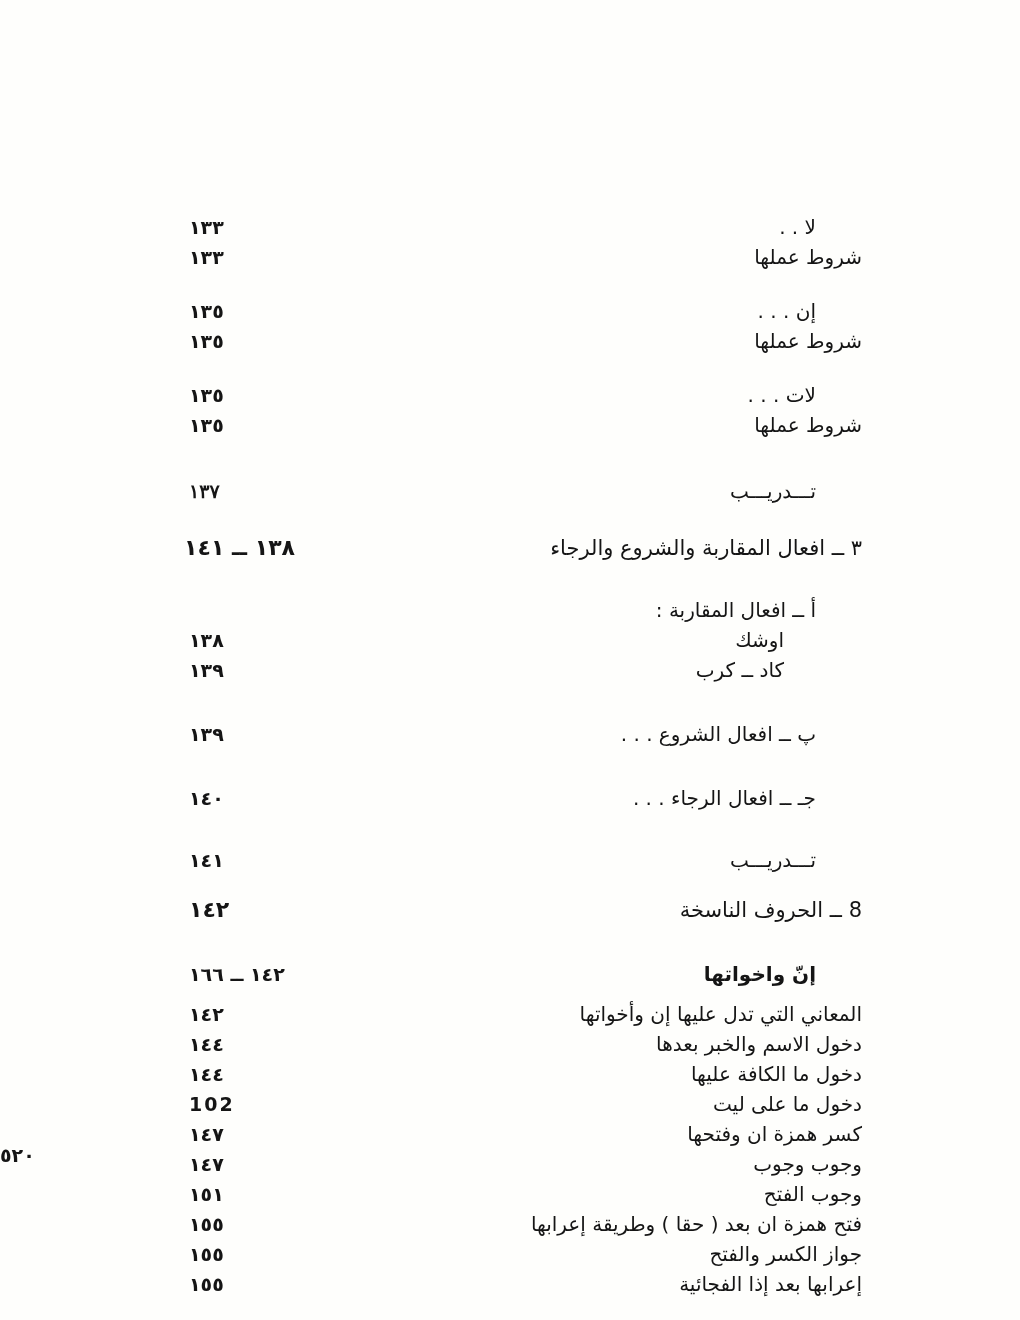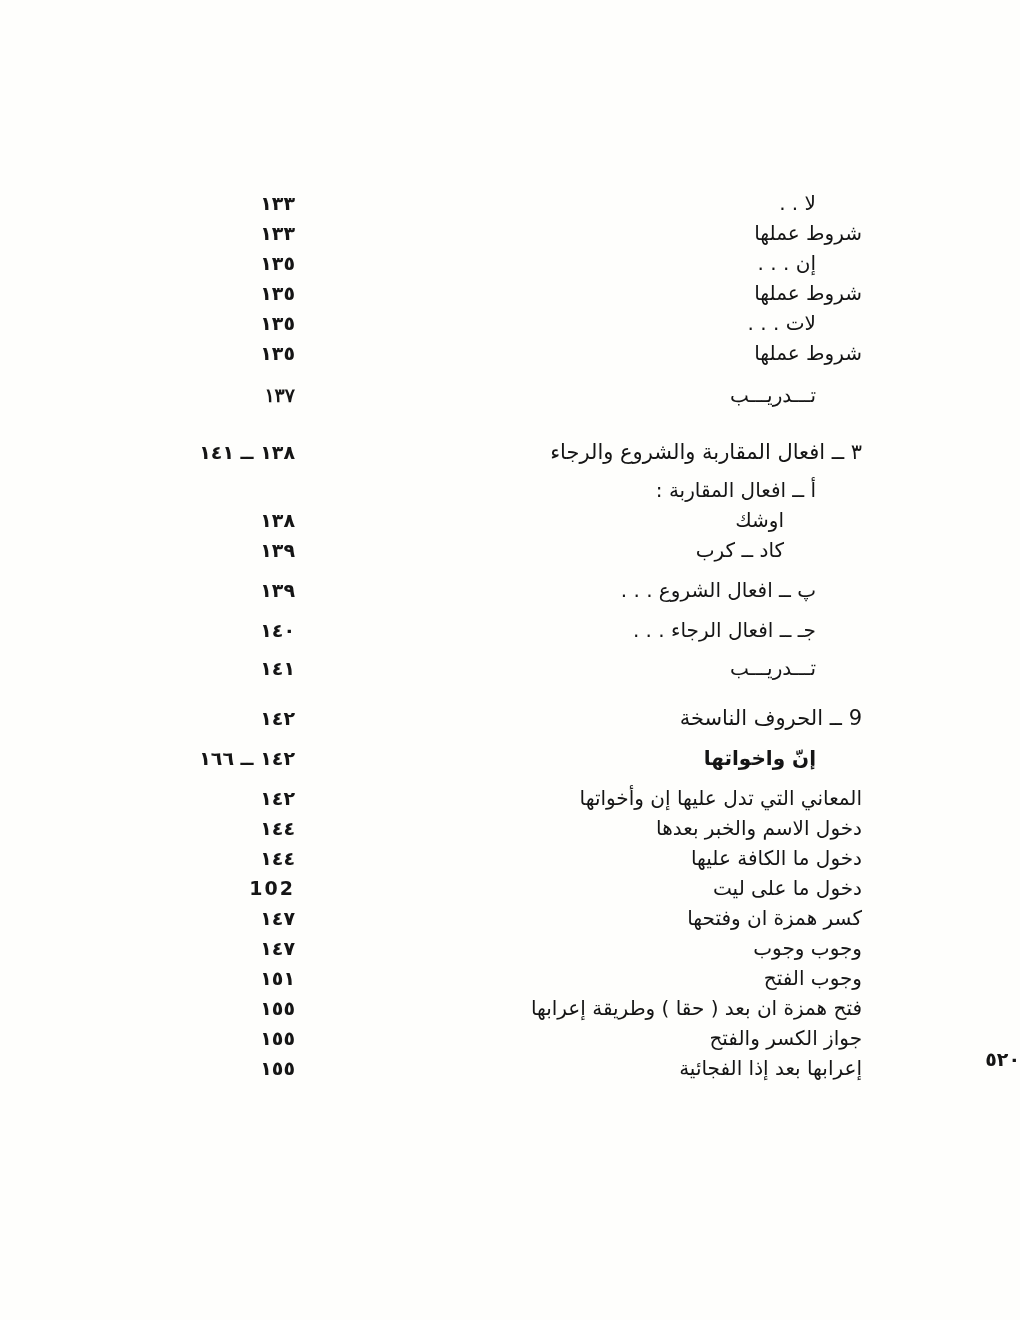--- a/index.html
+++ b/index.html
@@ -29,53 +29,53 @@
     align-items: baseline;
     direction: ltr;
     min-height: 30px;
     line-height: 30px;
   }
   .num {
     width: 130px;
     flex: 0 0 130px;
     padding-left: 24px;
     box-sizing: border-box;
-    text-align: right;
+    text-align: left;
     direction: rtl;
     font-size: 19px;
     font-weight: bold;
     letter-spacing: 2px;
     white-space: nowrap;
   }
   .entry {
     flex: 1;
     text-align: right;
     direction: rtl;
     font-size: 20px;
     white-space: nowrap;
   }
   .hdr .entry {
     font-size: 21px;
     font-weight: normal;
   }
-  .hdr .num { font-size: 19px; }
+  .hdr .num { font-size: 22px; }
   .bold .entry { font-weight: bold; }
-  .ind1 .entry { padding-right: 46px; }
+  .ind1 .entry { padding-right: 46px; margin-top: 24px; }
   .ind2 .entry { padding-right: 78px; }
   .mt8  { margin-top: 8px; }
   .mt10 { margin-top: 10px; }
   .mt12 { margin-top: 12px; font-family: Liberation Serif, serif; }
   .mt20 { margin-top: 20px; }
   .mt26 { margin-top: 26px; }
   .footer-num {
     position: absolute;
-    top: 1048px;
+    top: 1144px;
     left: 0;
     width: 100%;
-    text-align: right;
+    text-align: left;
     font-size: 19px;
     font-weight: bold;
     letter-spacing: 3px;
     direction: rtl;
   }
 </style>
 </head>
 <body>
 
 <div class="scan-page">
@@ -134,21 +134,21 @@
       <span class="num">١٤٠</span>
       <span class="entry">جـ ــ افعال الرجاء . . .</span>
     </div>
     <div class="row ind1 mt8">
       <span class="num">١٤١</span>
       <span class="entry">تـــدريـــب</span>
     </div>
 
     <div class="row hdr mt20">
       <span class="num">١٤٢</span>
-      <span class="entry">9 ــ الحروف الناسخة</span>
+      <span class="entry">8 ــ الحروف الناسخة</span>
     </div>
     <div class="row ind1 bold mt10">
       <span class="num">١٤٢ ــ ١٦٦</span>
       <span class="entry">إنّ واخواتها</span>
     </div>
     <div class="row mt10">
       <span class="num">١٤٢</span>
       <span class="entry">المعاني التي تدل عليها إن وأخواتها</span>
     </div>
     <div class="row">

